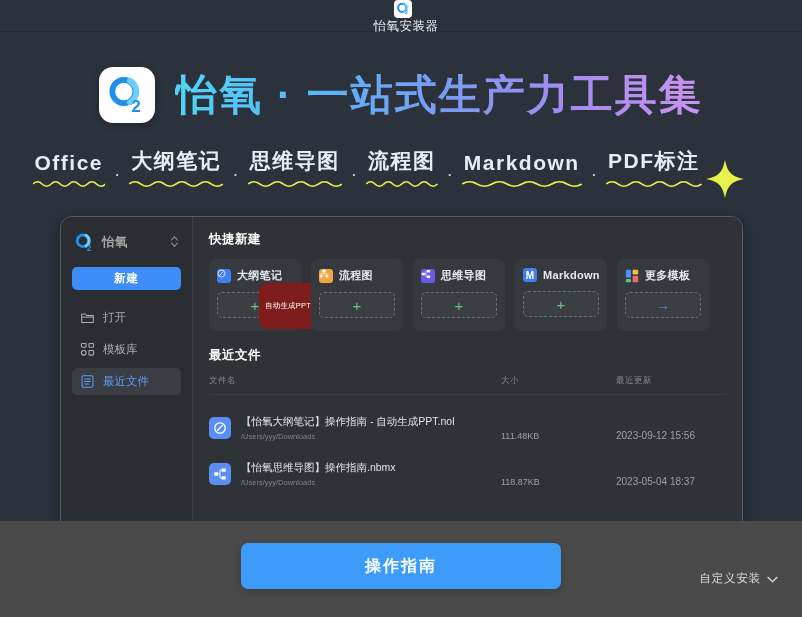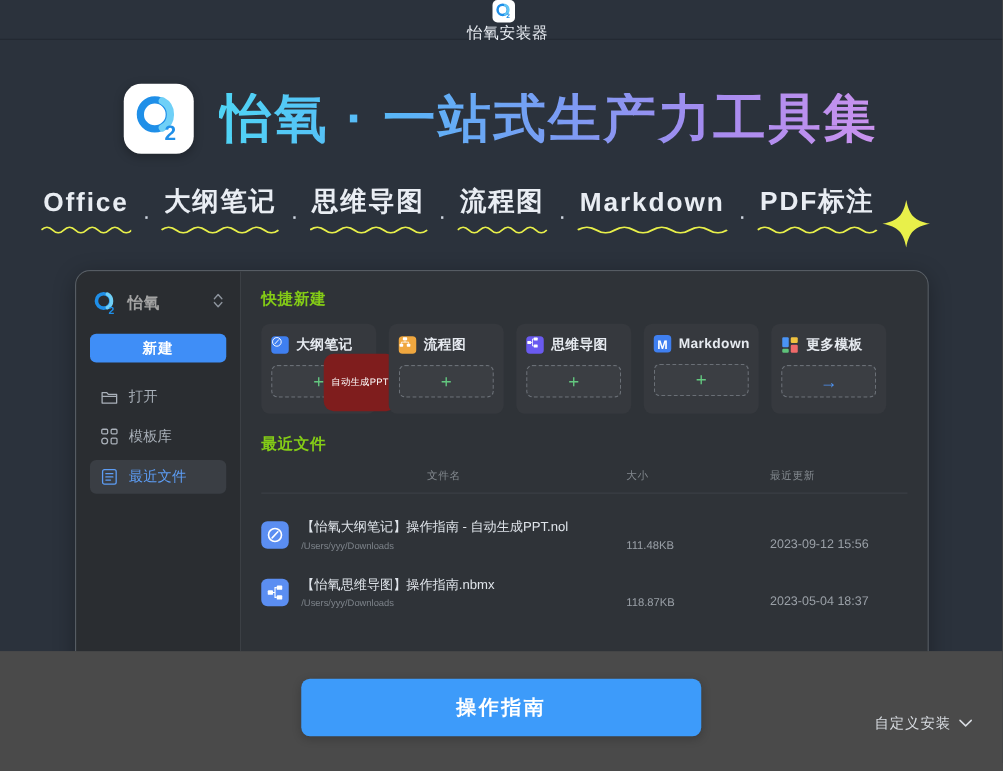--- a/index.html
+++ b/index.html
@@ -143,21 +143,21 @@
   .pv-nav-item.active { background: #3a3e44; color: #5d9df5; }
 
   
   #pv-main {
     flex: 1 1 auto;
     background: #2f3338;
     padding: 14px 16px 0 16px;
     overflow: hidden;
   }
   .pv-sec-title {
-    font-size: 12.5px; font-weight: bold; color: #84cc16;
+    font-size: 12.5px; font-weight: bold; color: #ffffff;
     margin-bottom: 11px; letter-spacing: .5px;
   }
   #cards {
     display: flex; gap: 10px; margin-bottom: 16px;
   }
   .card {
     position: relative;
     width: 92px; height: 72px; flex: none;
     background: #36393e; border-radius: 7px;
     padding: 9px 8px 0 8px;
@@ -181,21 +181,21 @@
     letter-spacing: .2px;
   }
 
   
   .rf-head {
     display: flex; align-items: center;
     font-size: 8.5px; color: #83898f;
     padding-bottom: 7px; border-bottom: 1px solid #3b3f44;
     letter-spacing: .5px;
   }
-  .rf-c-name { flex: 1 1 auto; text-align: center; }
+  .rf-c-name { flex: 1 1 auto; }
   .rf-c-size { width: 115px; flex: none; }
   .rf-c-date { width: 110px; flex: none; }
   .rf-row {
     display: flex; align-items: flex-end;
     height: 46px;
   }
   .rf-ico {
     width: 22px; height: 22px; border-radius: 5px; flex: none;
     margin-right: 10px; display: flex; align-items: center; justify-content: center;
   }

